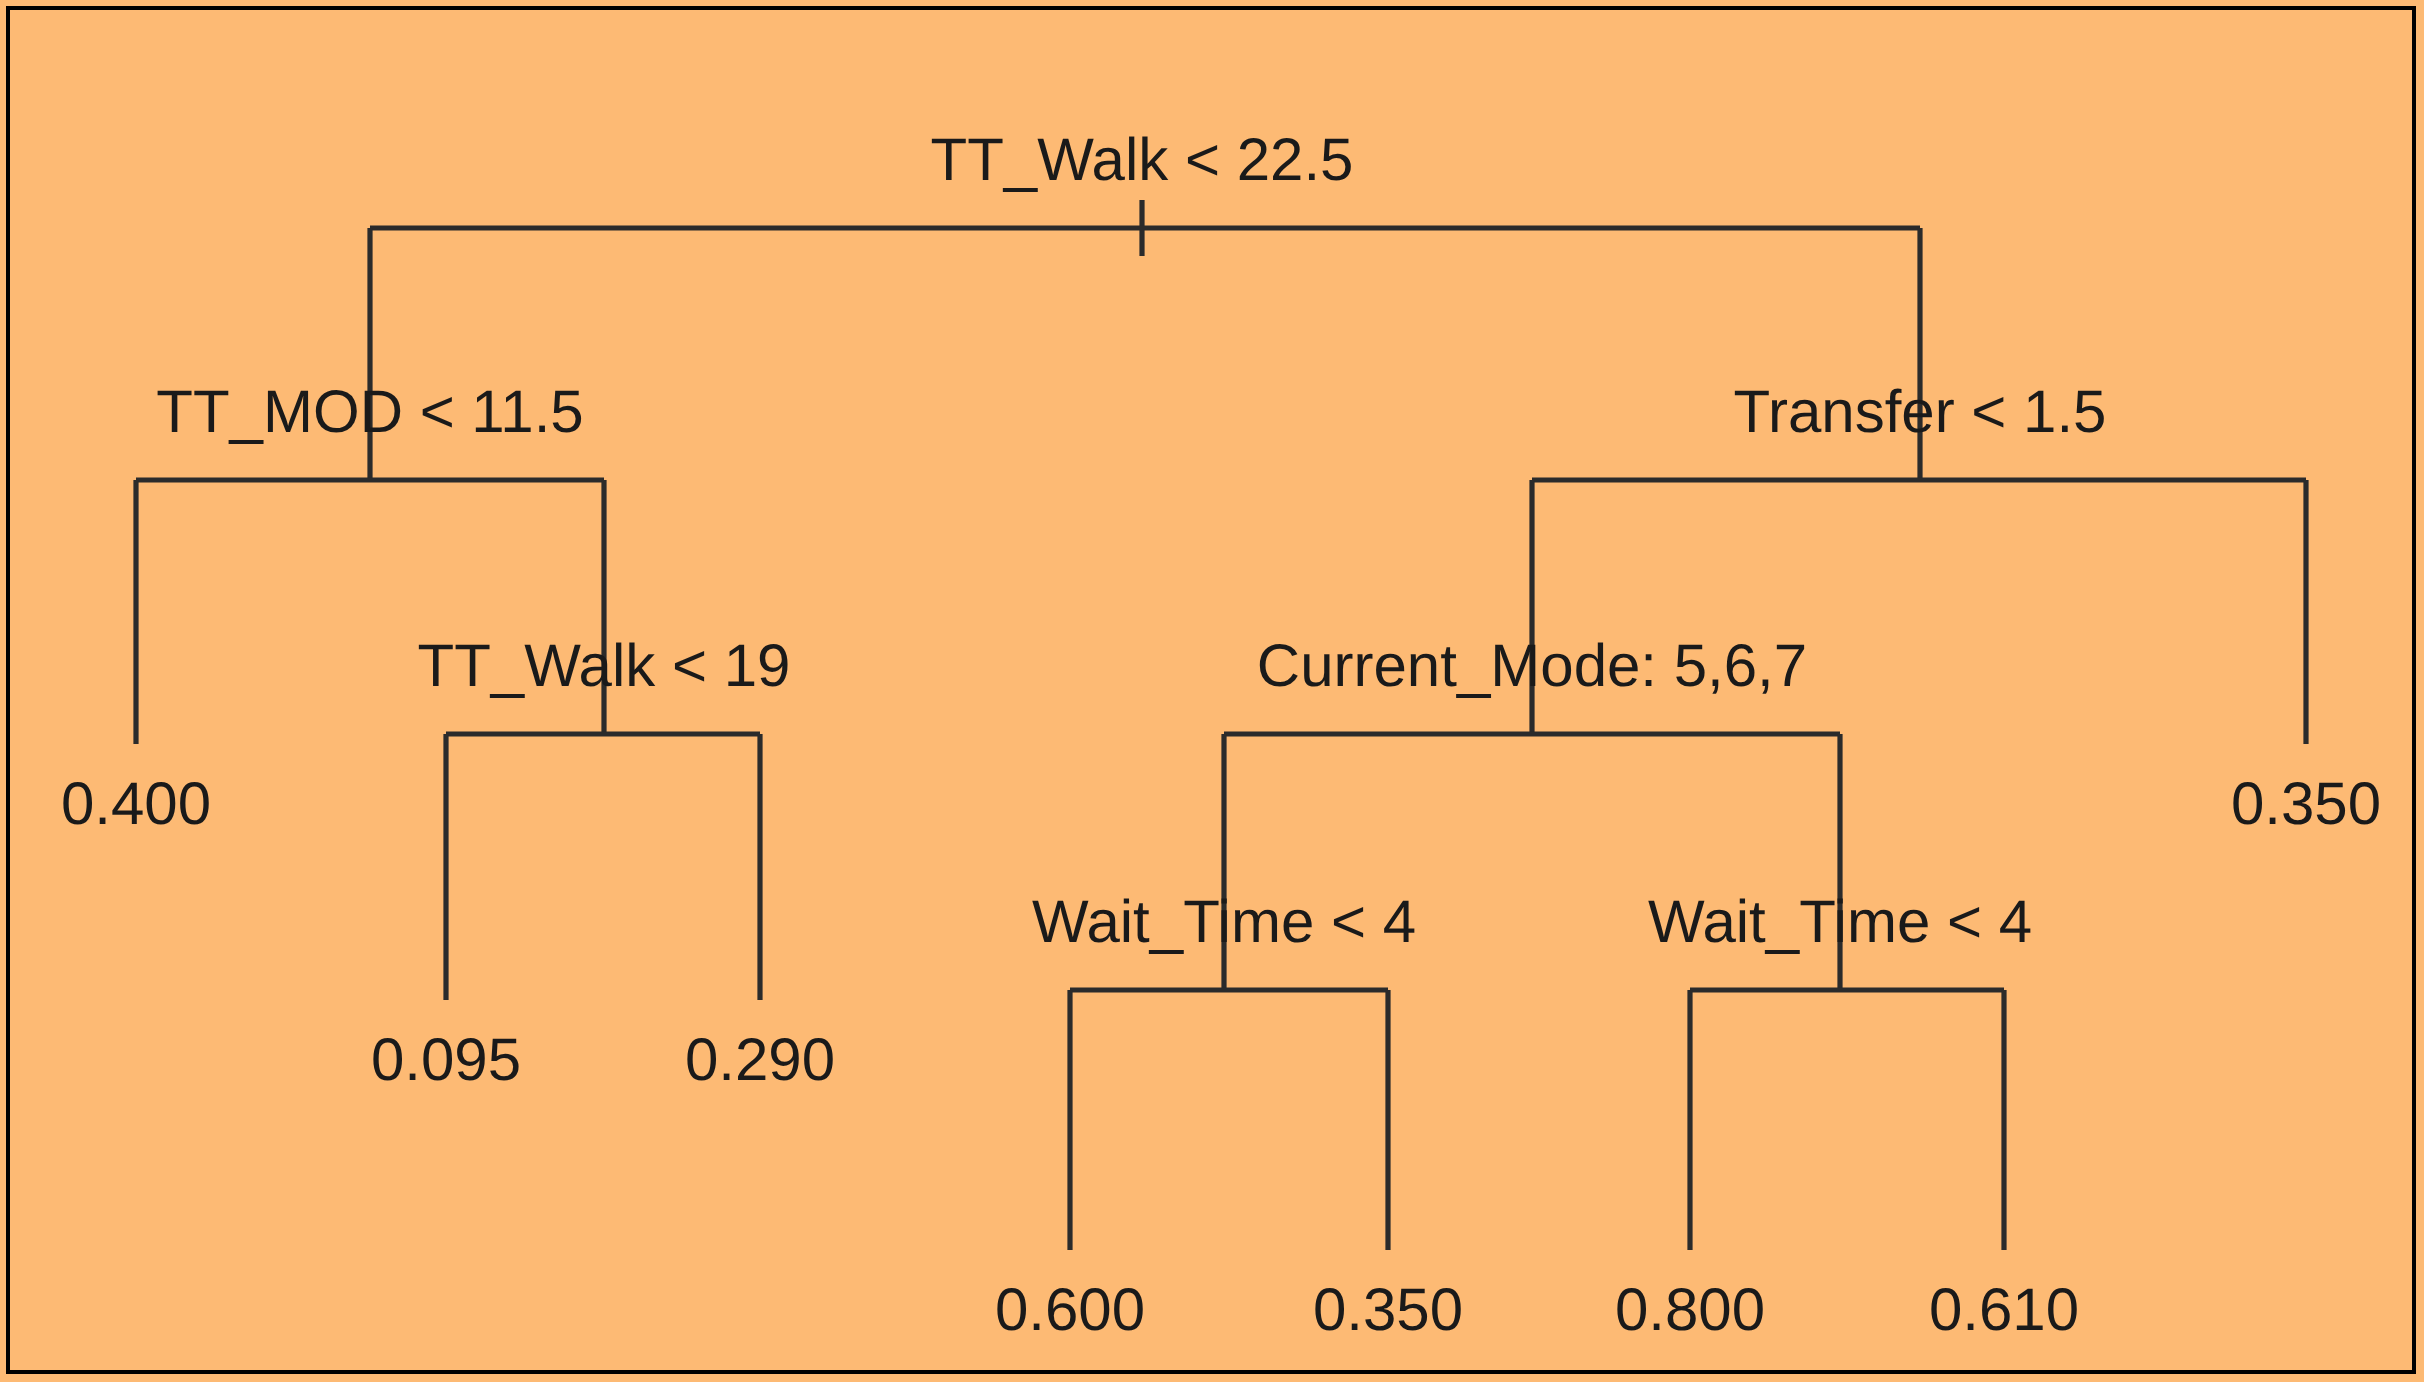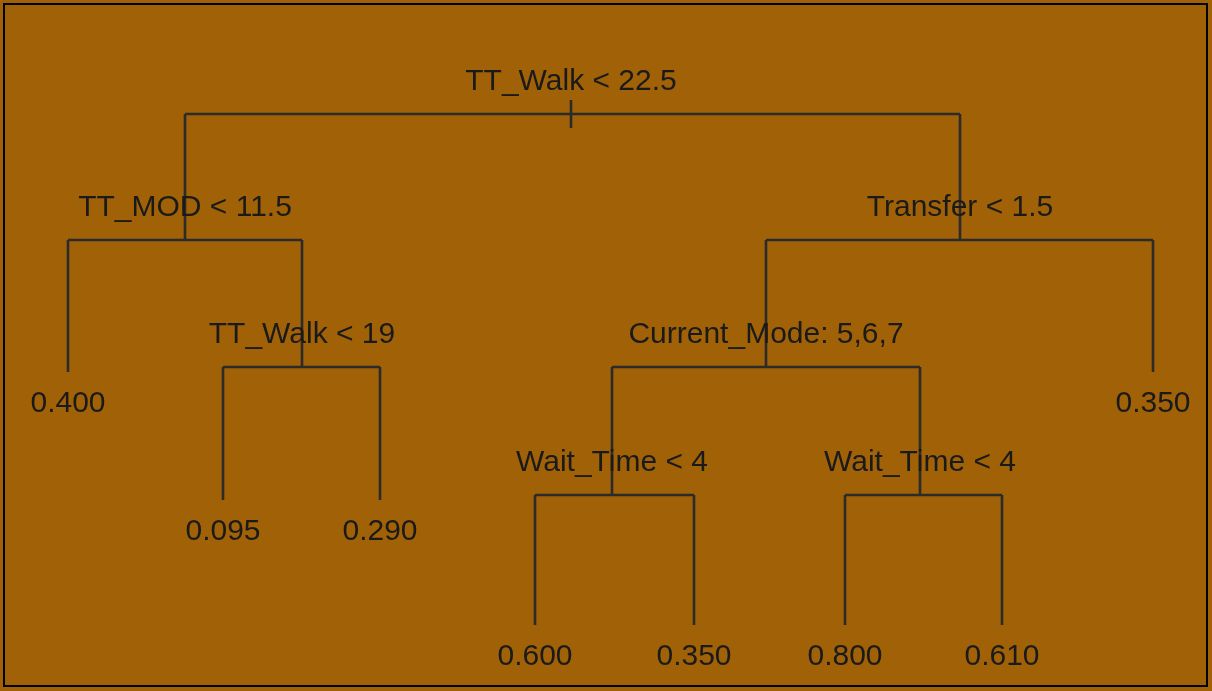--- a/index.html
+++ b/index.html
@@ -8,21 +8,21 @@
     padding: 0;
     background: #ffffff;
   }
   body {
     font-family: "Liberation Sans", sans-serif;
   }
   #page {
     position: relative;
     width: 1212px;
     height: 691px;
-    background: #a16207;
+    background: #fdba74;
     box-sizing: border-box;
     overflow: hidden;
   }
   #page-border {
     position: absolute;
     left: 3px;
     top: 3px;
     width: 1205px;
     height: 684px;
     border: 2px solid #000000;

